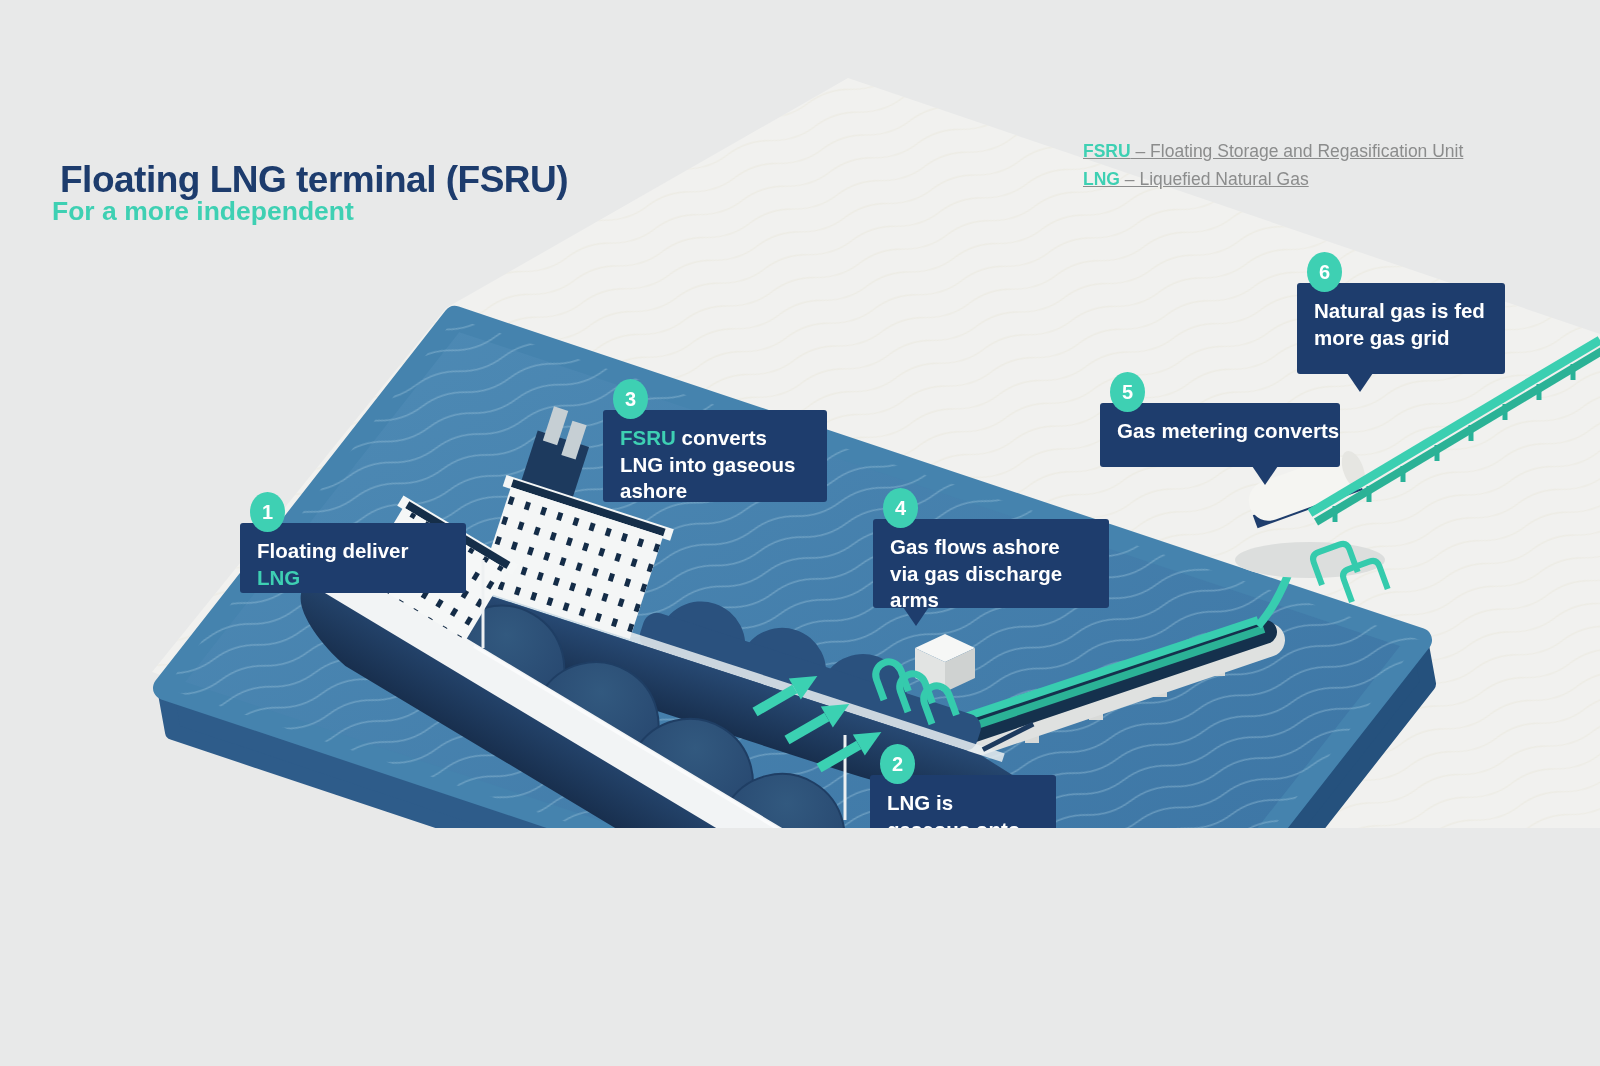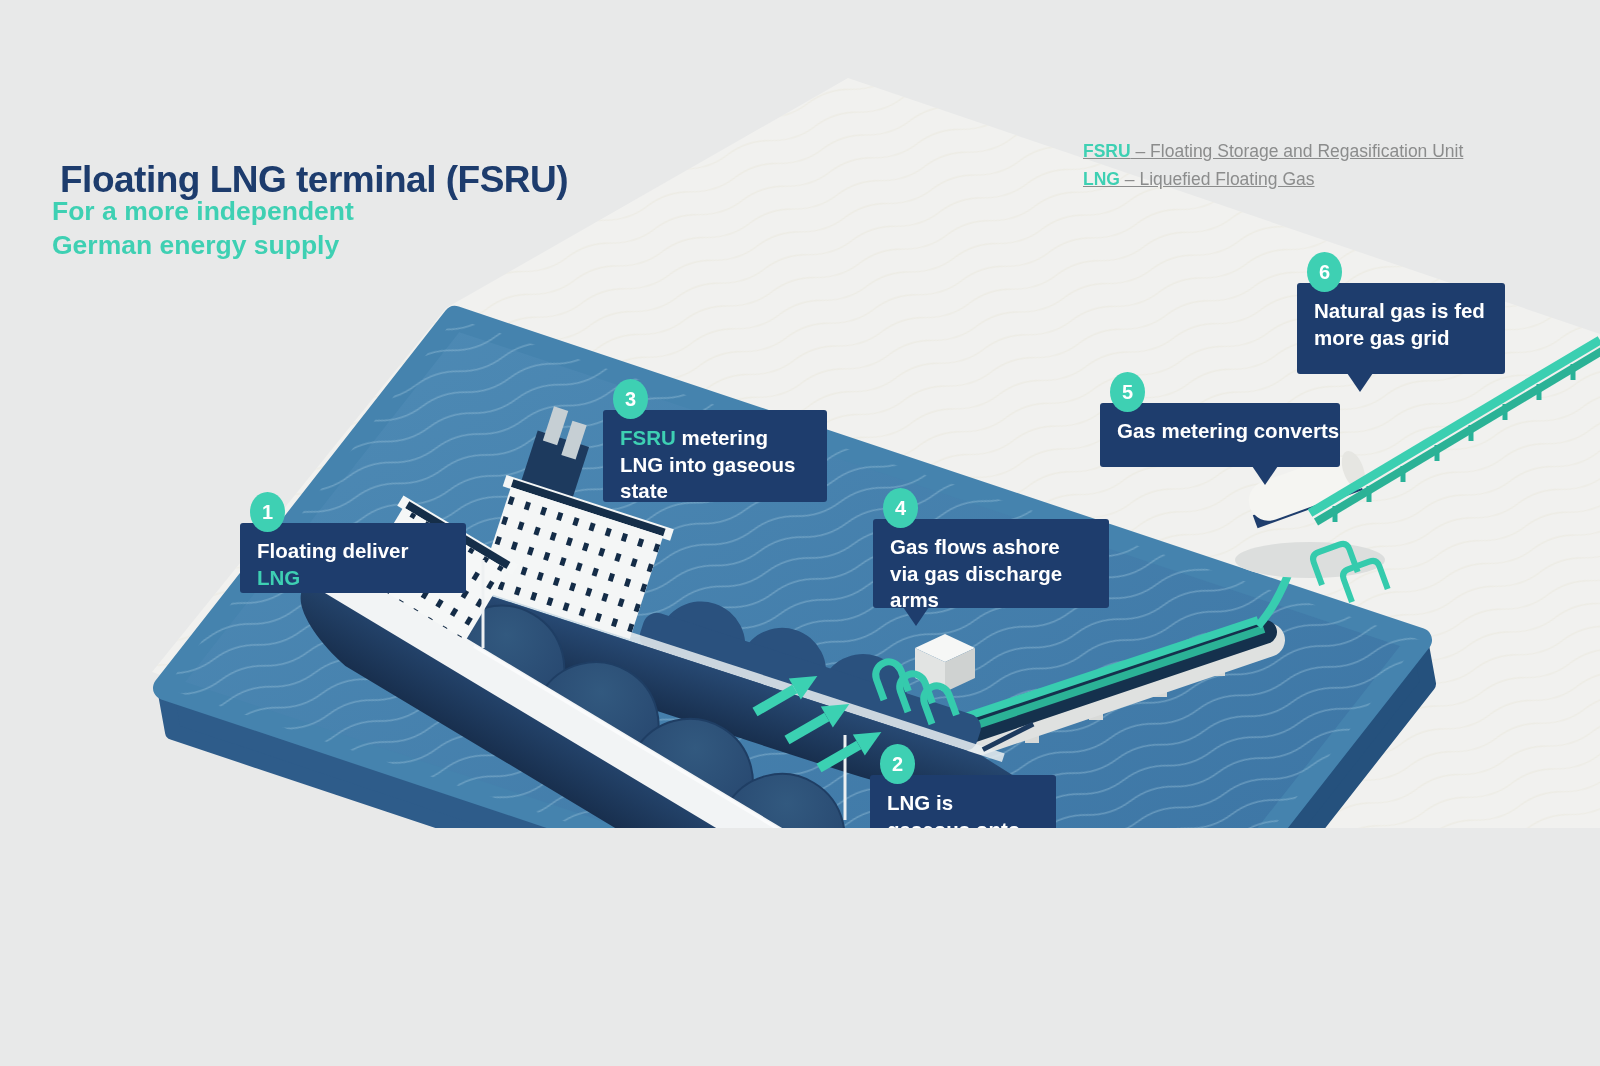--- a/index.html
+++ b/index.html
@@ -203,39 +203,38 @@
           <line x1="1573" y1="364" x2="1573" y2="380"></line>
       </g>
       <path d="M1316,522 L1602,351" stroke="#2bb296" stroke-width="8" fill="none"></path>
       <path d="M1310,513 L1600,340" stroke="#3bcfb1" stroke-width="9" fill="none"></path>
     </g>
   </svg>
 
   <h1 class="page-title">Floating LNG terminal (FSRU)</h1>
   <div class="page-subtitle">
     <div>For a more independent</div>
-    <div>German energy supply</div>
   </div>
 
   <div class="legend">
     <div><b>FSRU</b><span> – Floating Storage and Regasification Unit</span></div>
-    <div><b>LNG</b><span> – Liquefied Floating Gas</span></div>
+    <div><b>LNG</b><span> – Liquefied Natural Gas</span></div>
   </div>
 
   <div class="callout c1">
     <div class="badge">1</div>
     <span>Floating deliver </span><span class="accent">LNG</span><span></span>
   </div>
   <div class="callout c2">
     <div class="badge">2</div>
     <span>LNG is gaseous onto FSRU</span><span class="accent"></span><span></span>
   </div>
   <div class="callout c3">
     <div class="badge">3</div>
-    <span></span><span class="accent">FSRU</span><span> metering LNG into gaseous state</span>
+    <span></span><span class="accent">FSRU</span><span> converts LNG into gaseous ashore</span>
   </div>
   <div class="callout c4">
     <div class="badge">4</div>
     <span>Gas flows ashore via gas discharge arms</span><span class="accent"></span><span></span>
   </div>
   <div class="callout c5">
     <div class="badge">5</div>
     <span>Gas metering converts</span><span class="accent"></span><span></span>
   </div>
   <div class="callout c6">

